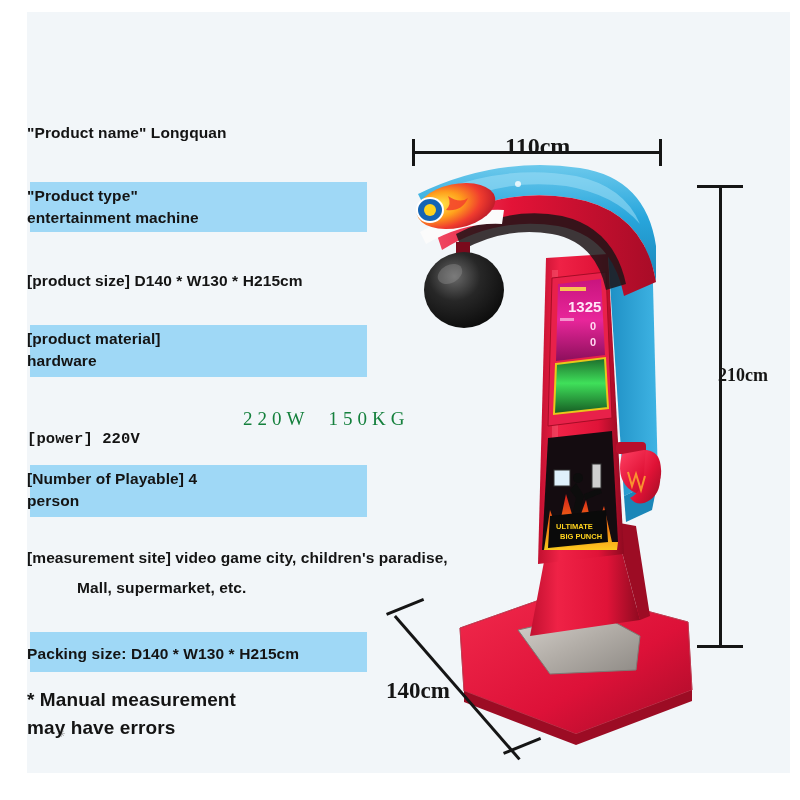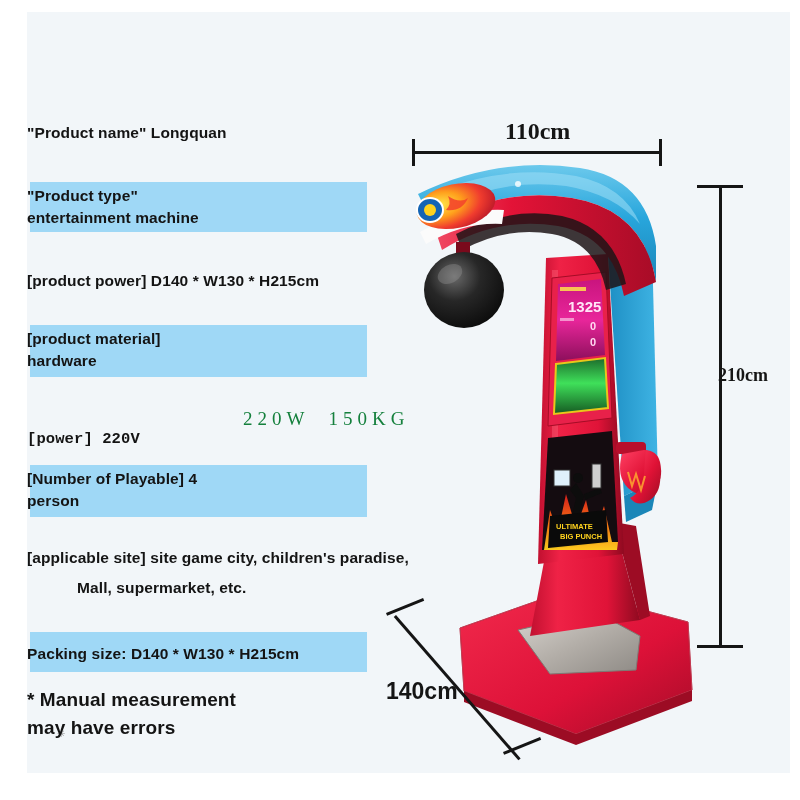--- a/index.html
+++ b/index.html
@@ -195,55 +195,55 @@
       </g>
 
       <g>
         <rect x="56" y="92" width="14" height="16" fill="#7a0a1c"></rect>
         <ellipse cx="64" cy="140" rx="40" ry="38" fill="url(#gBall)"></ellipse>
         <ellipse cx="50" cy="124" rx="13" ry="9" transform="rotate(-28 50 124)" fill="#9a9a9a" opacity=".35"></ellipse>
       </g>
     </svg>
   </div>
 
-  <div class="dimlabel" style="left:505px;top:118px;font-size:24px;">110cm</div>
+  <div class="dimlabel" style="left:505px;top:133px;font-size:24px;">110cm</div>
   <div class="dimline" style="left:412px;top:151px;width:250px;height:3px;"></div>
   <div class="dimline" style="left:412px;top:139px;width:3px;height:27px;"></div>
   <div class="dimline" style="left:659px;top:139px;width:3px;height:27px;"></div>
 
   <div class="dimlabel" style="left:718px;top:365px;font-size:18px;">210cm</div>
   <div class="dimline" style="left:719px;top:186px;width:3px;height:462px;"></div>
   <div class="dimline" style="left:697px;top:185px;width:46px;height:3px;"></div>
   <div class="dimline" style="left:697px;top:645px;width:46px;height:3px;"></div>
 
   <div class="diag" style="left:396px;top:615px;width:190px;transform:rotate(49deg);"></div>
   <div class="diag" style="left:386px;top:613px;width:40px;transform:rotate(-22deg);"></div>
   <div class="diag" style="left:503px;top:752px;width:40px;transform:rotate(-22deg);"></div>
-  <div class="dimlabel" style="left:386px;top:678px;font-size:23px;font-family:Liberation Sans, sans-serif;">140cm</div>
+  <div class="dimlabel" style="left:386px;top:678px;font-size:23px;font-family:Liberation Serif, serif;">140cm</div>
 
   <div class="spec pad" style="top:122px;">"Product name" Longquan</div>
 
   <div class="band" style="top:182px;height:50px;"></div>
   <div class="spec pad" style="top:185px;">"Product type"
 entertainment machine</div>
 
-  <div class="spec pad" style="top:270px;">[product power] D140 * W130 * H215cm</div>
+  <div class="spec pad" style="top:270px;">[product size] D140 * W130 * H215cm</div>
 
   <div class="band" style="top:325px;height:52px;"></div>
   <div class="spec pad" style="top:328px;">[product material]
 hardware</div>
 
   <div class="spec pad" style="top:428px;font-family:Liberation Mono, monospace;">[power] 220V</div>
   <div id="wattage" style="left:243px;top:408px;">220W  150KG</div>
 
   <div class="band" style="top:465px;height:52px;"></div>
   <div class="spec pad" style="top:468px;">[Number of Playable] 4
 person</div>
 
-  <div class="spec pad" style="top:547px;width:450px;">[applicable site] site game city, children's paradise,</div>
+  <div class="spec pad" style="top:547px;width:450px;">[measurement site] video game city, children's paradise,</div>
   <div class="spec pad" style="top:577px;width:450px;padding-left:77px;">Mall, supermarket, etc.</div>
 
   <div class="band" style="top:632px;height:40px;"></div>
   <div class="spec pad" style="top:643px;">Packing size: D140 * W130 * H215cm</div>
 
   <div id="starglyph" style="left:57px;top:728px;">✳</div>
   <div class="spec pad" style="top:686px;font-size:19px;">* Manual measurement
 may have errors</div>
 </div>
 

